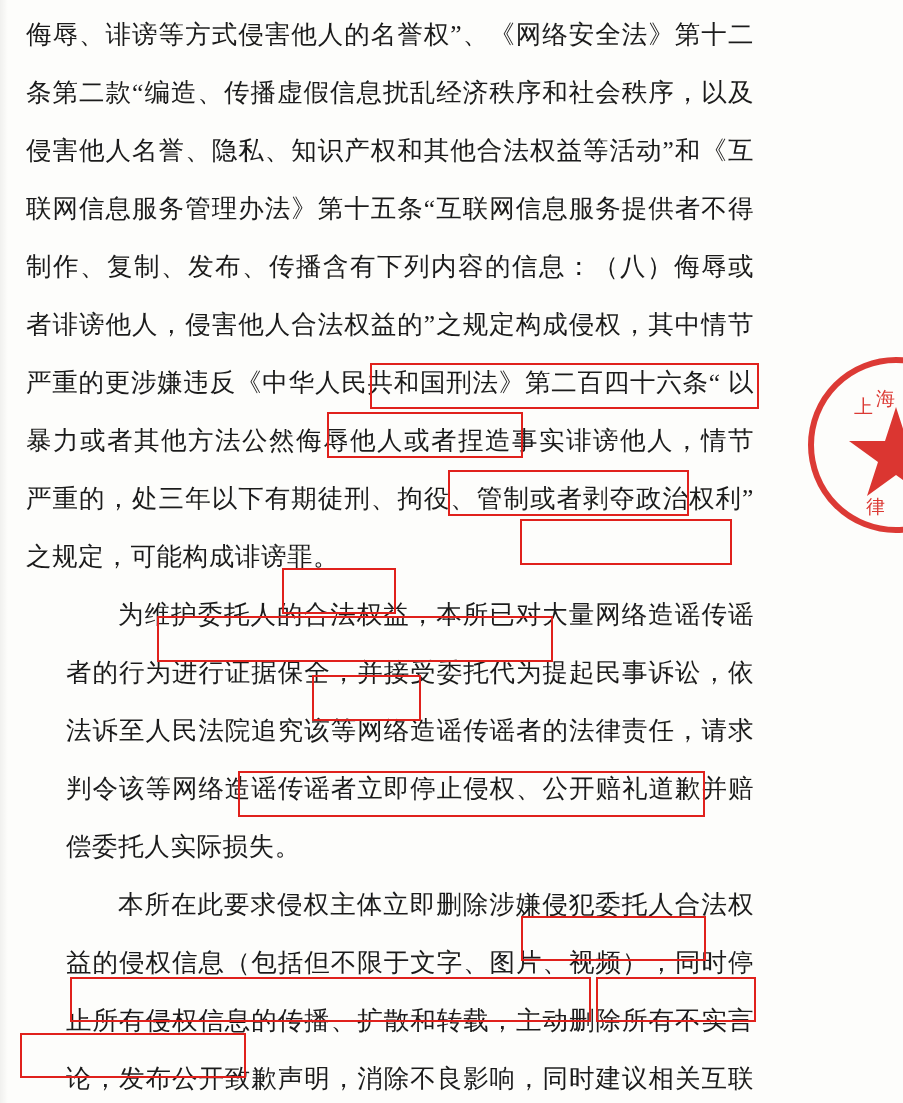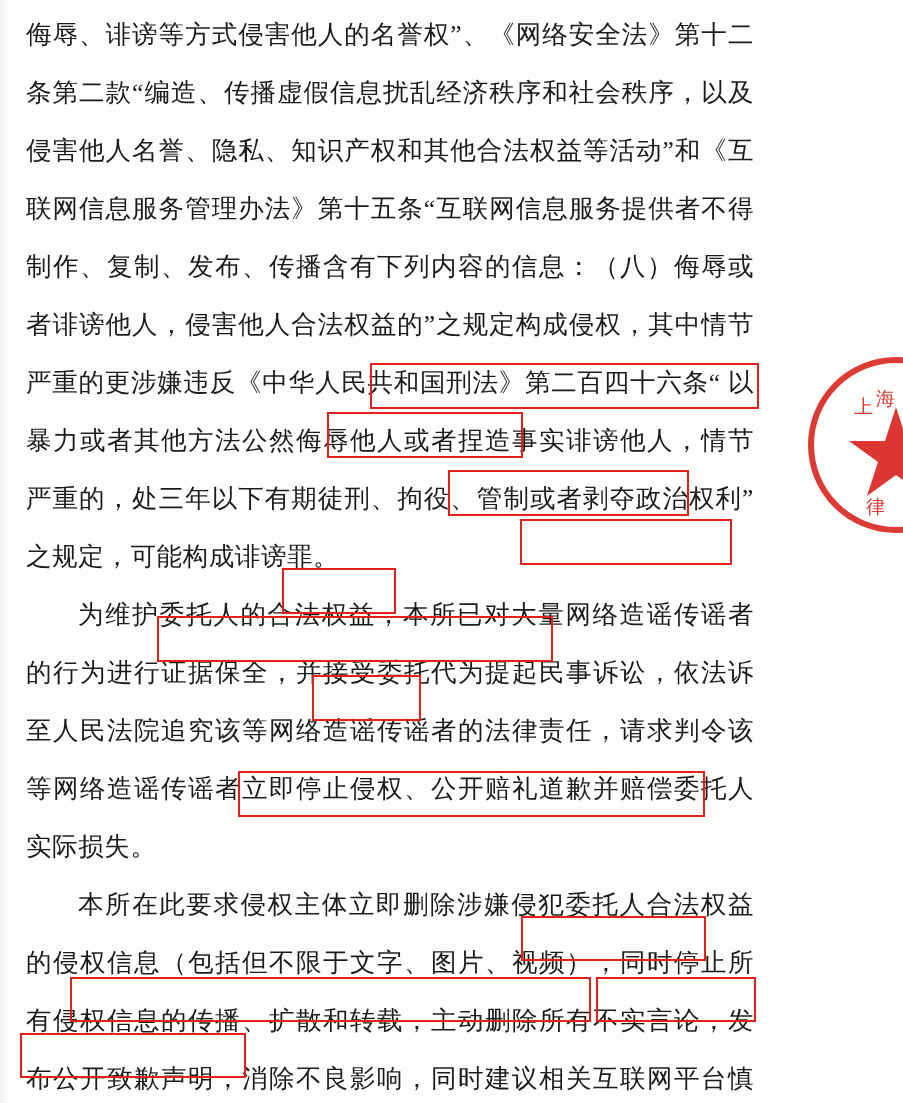--- a/index.html
+++ b/index.html
@@ -30,20 +30,21 @@
     text-align: justify;
     text-justify: inter-ideograph;
   }
   .para {
     margin: 0;
     padding: 0;
     text-indent: 0;
   }
   .para.indent {
     text-indent: 52px;
+    margin-left: 40px;
   }
 
   
   .hl {
     position: absolute;
     border: 2.5px solid #e0211c;
     box-sizing: border-box;
     background: transparent;
     pointer-events: none;
   }

